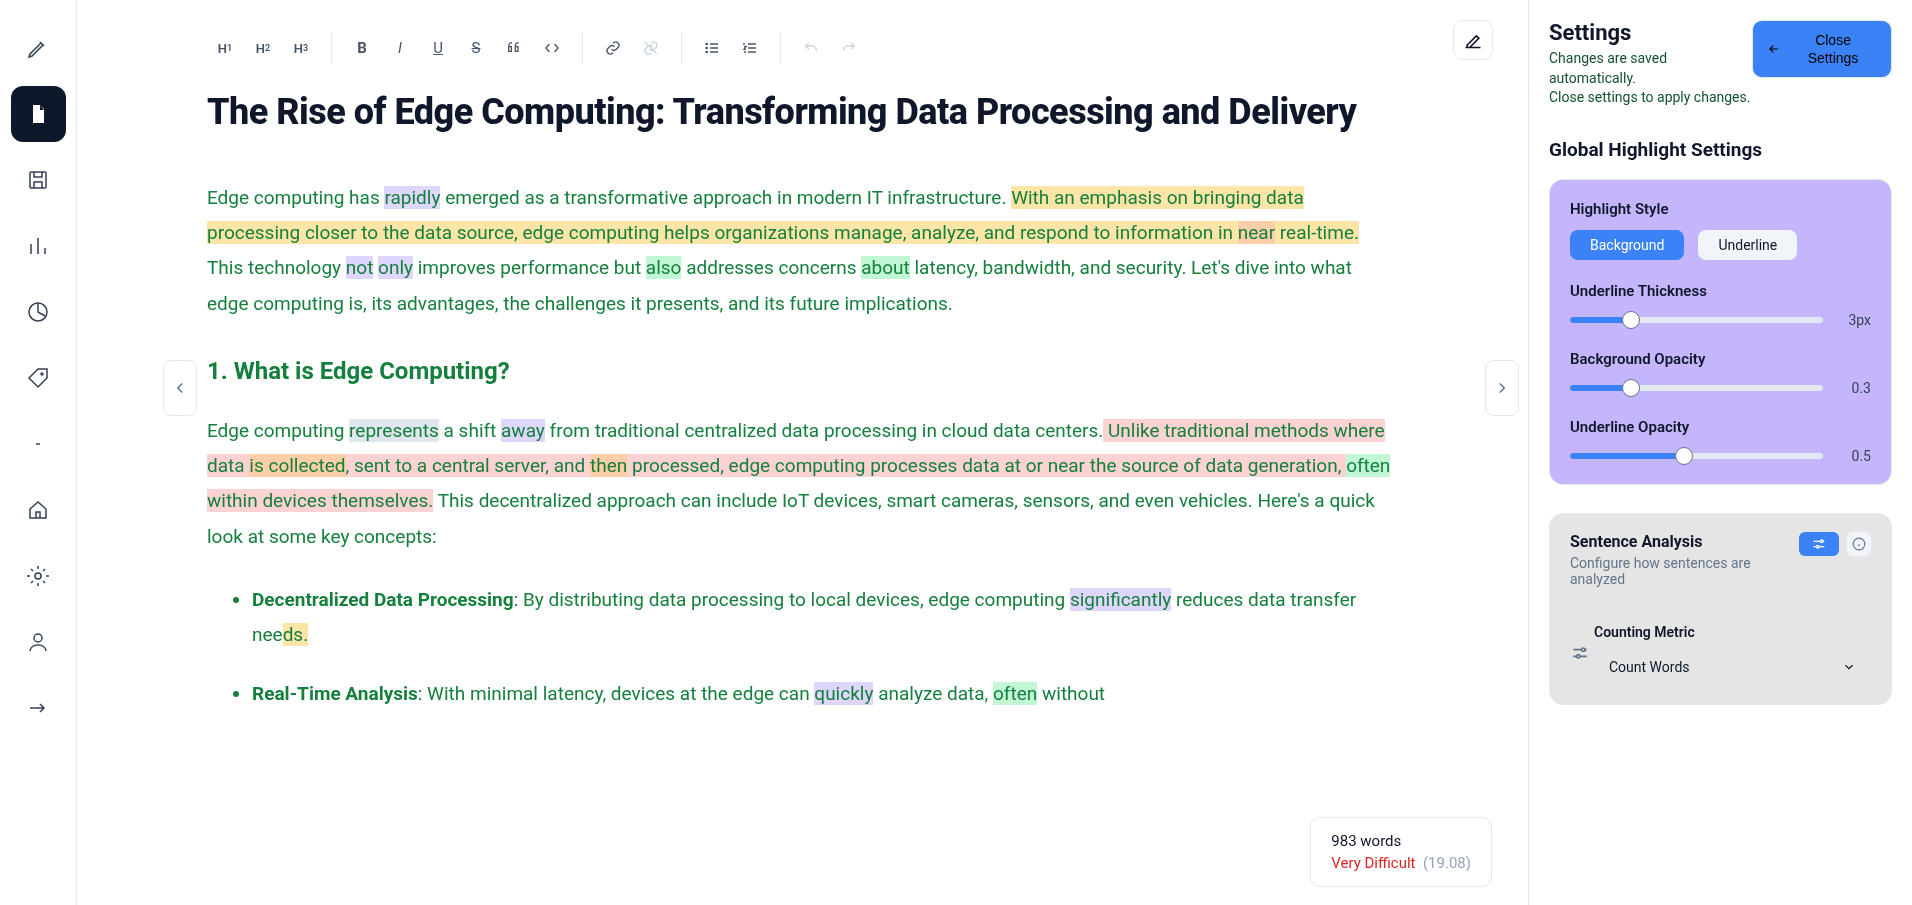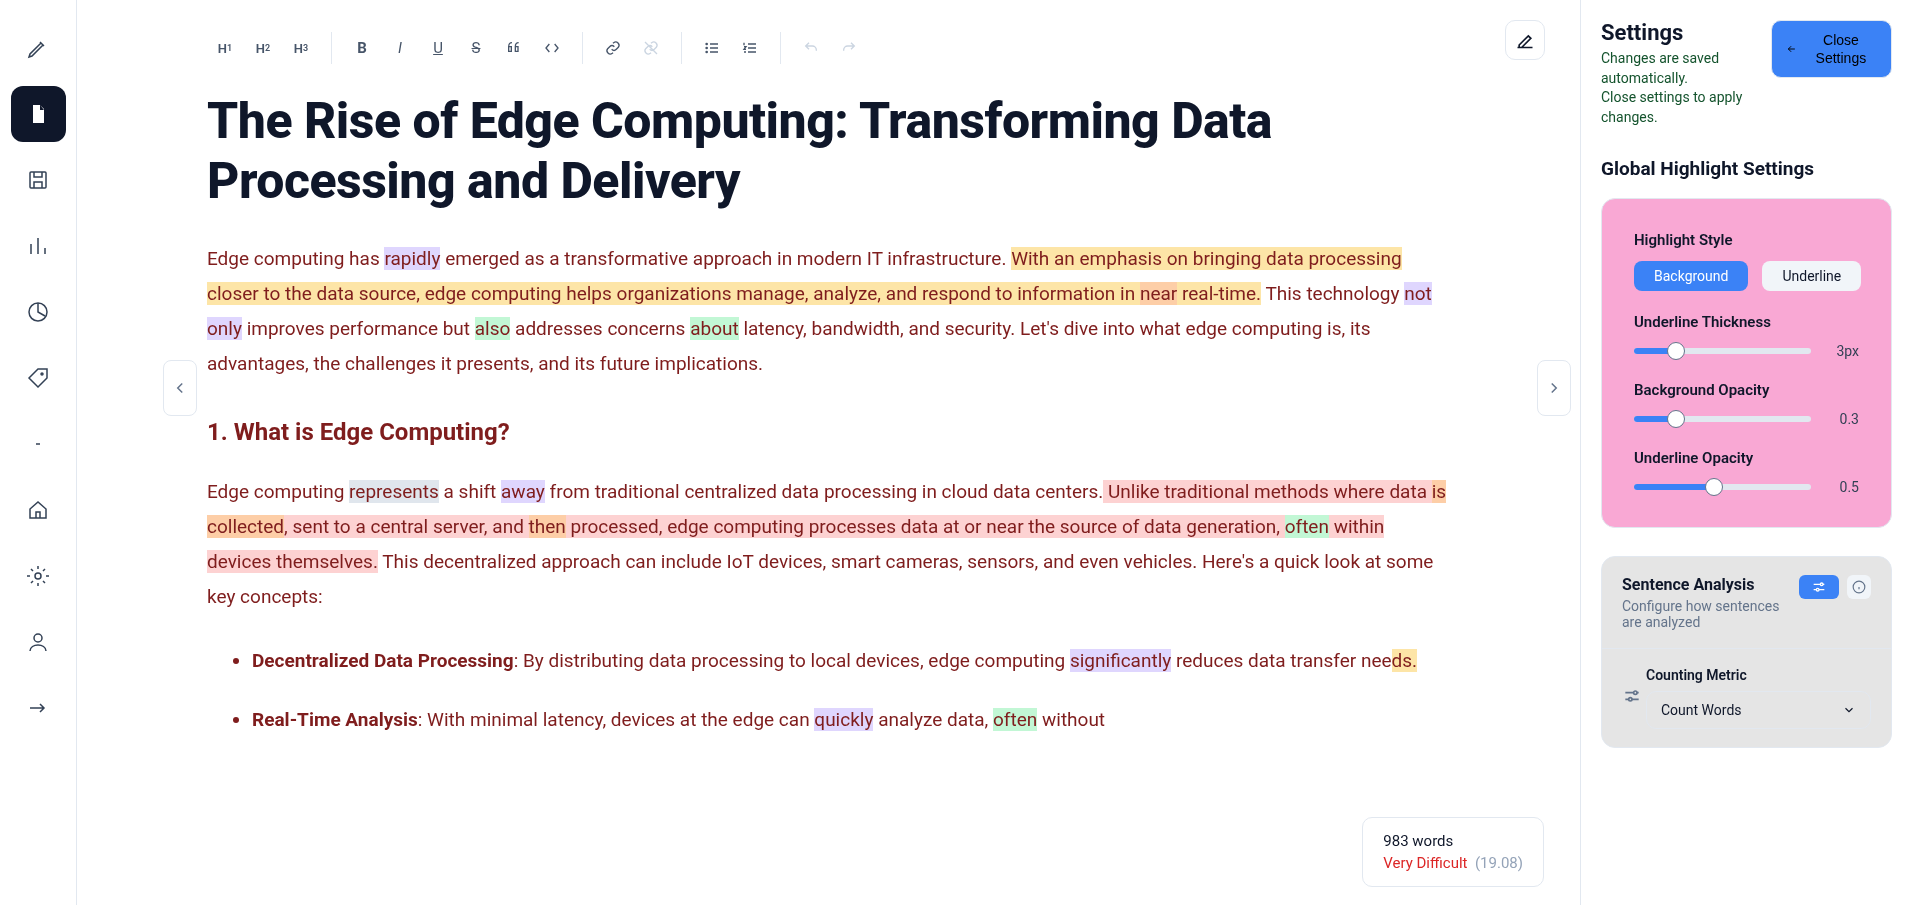--- a/index.html
+++ b/index.html
@@ -17,50 +17,50 @@
 .main { flex: 1; display: flex; flex-direction: column; position: relative; }
 .toolbar { display: flex; align-items: center; padding: 30px 130px 15px; gap: 2px; }
 .toolbar-btn { width: 36px; height: 36px; border-radius: 8px; display: flex; align-items: center; justify-content: center; cursor: pointer; color: #475569; font-size: 15px; }
 .toolbar-btn.disabled { color: #cbd5e1; cursor: default; }
 .toolbar-h { font-weight: 600; font-size: 13px; }
 .toolbar-h sub { font-size: 9px; vertical-align: sub; }
 .toolbar-sep { width: 1px; height: 32px; background: #e2e8f0; margin: 0 10px; }
 .edit-fab { position: absolute; right: 35px; top: 20px; width: 40px; height: 40px; border-radius: 10px; border: 1px solid #e2e8f0; display: flex; align-items: center; justify-content: center; cursor: pointer; background: #fff; }
 
 .content { padding: 10px 130px 40px; position: relative; overflow-y: auto; flex: 1; }
-.doc-title { font-size: 50px; font-weight: 800; line-height: 1.2; letter-spacing: -0.5px; margin-bottom: 30px; }
-.doc-body { font-size: 19px; line-height: 1.85; color: #7f1d1d; }
+.doc-title { font-size: 36px; font-weight: 800; line-height: 1.2; letter-spacing: -0.5px; margin-bottom: 46px; }
+.doc-body { font-size: 19px; line-height: 1.85; color: #15803d; }
 .doc-body p { margin-bottom: 28px; }
 .doc-body h2 { font-size: 24px; font-weight: 700; margin: 10px 0 20px; }
 .doc-body ul { list-style: disc; padding-left: 45px; }
 .doc-body li { margin-bottom: 24px; }
 .hl-orange { background: rgba(251,191,36,0.4); }
 .hl-purple { background: rgba(196,181,253,0.55); }
 .hl-green { background: rgba(134,239,172,0.5); }
 .hl-red { background: rgba(252,165,165,0.5); }
 .hl-gray { background: rgba(203,213,225,0.6); }
 .hl-orange-bright { background: rgba(251,146,60,0.45); }
 
 .nav-arrow { position: absolute; top: 360px; width: 34px; height: 56px; border: 1px solid #e2e8f0; border-radius: 8px; background: #fff; display: flex; align-items: center; justify-content: center; cursor: pointer; color: #64748b; }
 .nav-left { left: 86px; }
 .nav-right { right: 9px; }
 
 .stats-box { position: absolute; right: 36px; bottom: 18px; background: #fff; border: 1px solid #e2e8f0; border-radius: 10px; padding: 14px 20px; font-size: 15px; }
 .stats-diff { color: #dc2626; margin-top: 4px; }
 .stats-score { color: #94a3b8; }
 
 
-.right-panel { width: 332px; border-left: 1px solid #e2e8f0; padding: 20px; overflow-y: auto; }
+.right-panel { width: 384px; border-left: 1px solid #e2e8f0; padding: 20px; overflow-y: auto; }
 .settings-header { display: flex; align-items: flex-start; justify-content: space-between; margin-bottom: 30px; }
 .settings-title { font-size: 22px; font-weight: 700; margin-bottom: 4px; }
 .settings-sub { font-size: 14px; color: #14532d; line-height: 1.4; }
 .close-btn { border: 1px solid #e2e8f0; border-radius: 10px; padding: 10px 14px; display: flex; align-items: center; gap: 8px; font-size: 14px; cursor: pointer; background: #3b82f6; text-align: center; line-height: 1.3; }
 
 .section-heading { font-size: 19px; font-weight: 700; margin-bottom: 18px; }
-.settings-card { border: 1px solid #e2e8f0; border-radius: 14px; padding: 32px; margin-bottom: 28px; background: #f9a8d4; }
+.settings-card { border: 1px solid #e2e8f0; border-radius: 14px; padding: 20px; margin-bottom: 28px; background: #c4b5fd; }
 .setting-label { font-size: 15px; font-weight: 600; margin-bottom: 12px; }
 .pill-row { display: flex; gap: 14px; margin-bottom: 22px; }
 .pill { padding: 7px 20px; border-radius: 8px; font-size: 14px; cursor: pointer; background: #f1f5f9; }
 .pill.active { background: #3b82f6; color: #fff; }
 .slider-row { display: flex; align-items: center; gap: 14px; margin-bottom: 22px; }
 .slider-row:last-child { margin-bottom: 0; }
 .slider-wrap { flex: 1; }
 .slider { width: 100%; height: 6px; background: #e2e8f0; border-radius: 3px; position: relative; }
 .slider-fill { position: absolute; height: 100%; background: #3b82f6; border-radius: 3px; }
 .slider-thumb { position: absolute; top: 50%; transform: translate(-50%,-50%); width: 18px; height: 18px; background: #fff; border: 1.5px solid #64748b; border-radius: 50%; }

